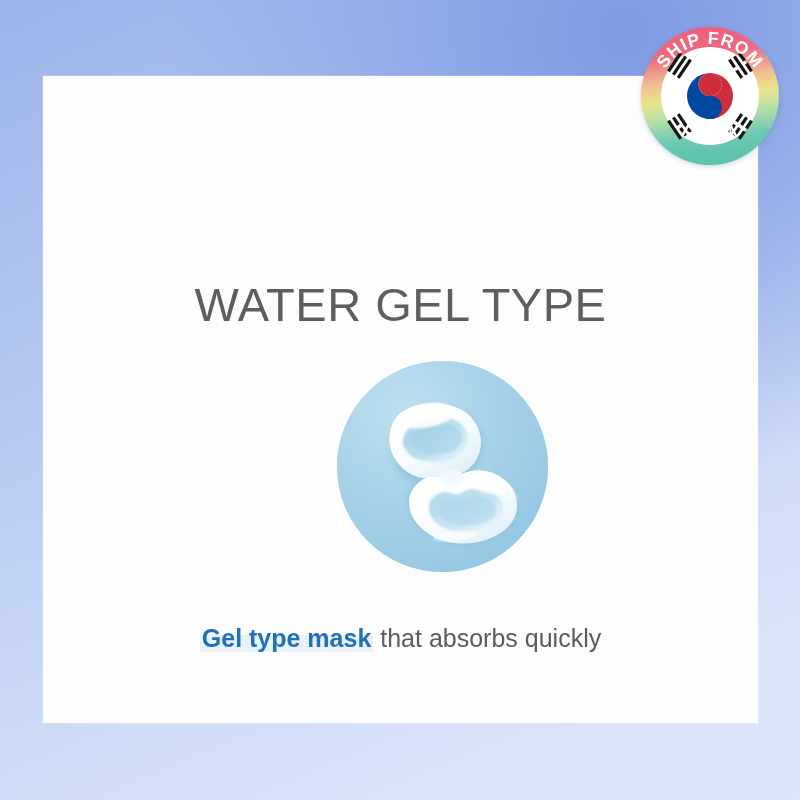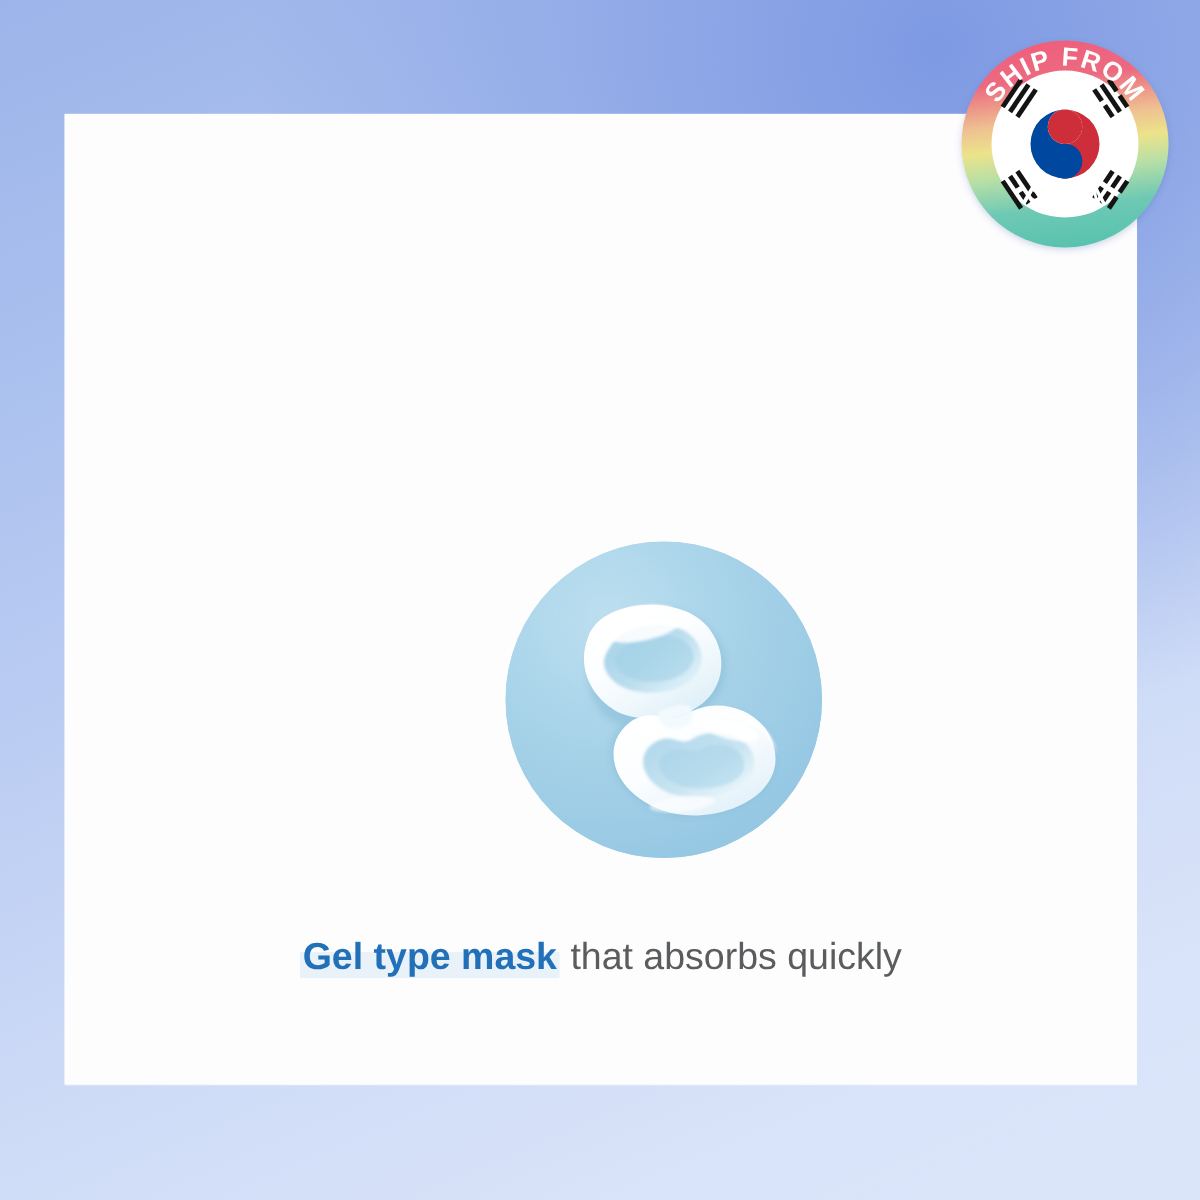--- a/index.html
+++ b/index.html
@@ -57,20 +57,21 @@
   }
   #badge svg { display:block; width:152px; height:152px; }
 </style>
 </head>
 <body>
 
 <div id="stage">
 
   <div id="card">
 
+    <h1 id="title">WATER GEL TYPE</h1>
 
     <div id="photo">
       <svg viewBox="0 0 211 211" xmlns="http://www.w3.org/2000/svg" aria-hidden="true">
         <defs>
           <radialGradient id="bgg" cx="32%" cy="24%" r="82%">
             <stop offset="0%" stop-color="#bddff0"></stop>
             <stop offset="45%" stop-color="#a9d4e9"></stop>
             <stop offset="100%" stop-color="#95c7e3"></stop>
           </radialGradient>
 

